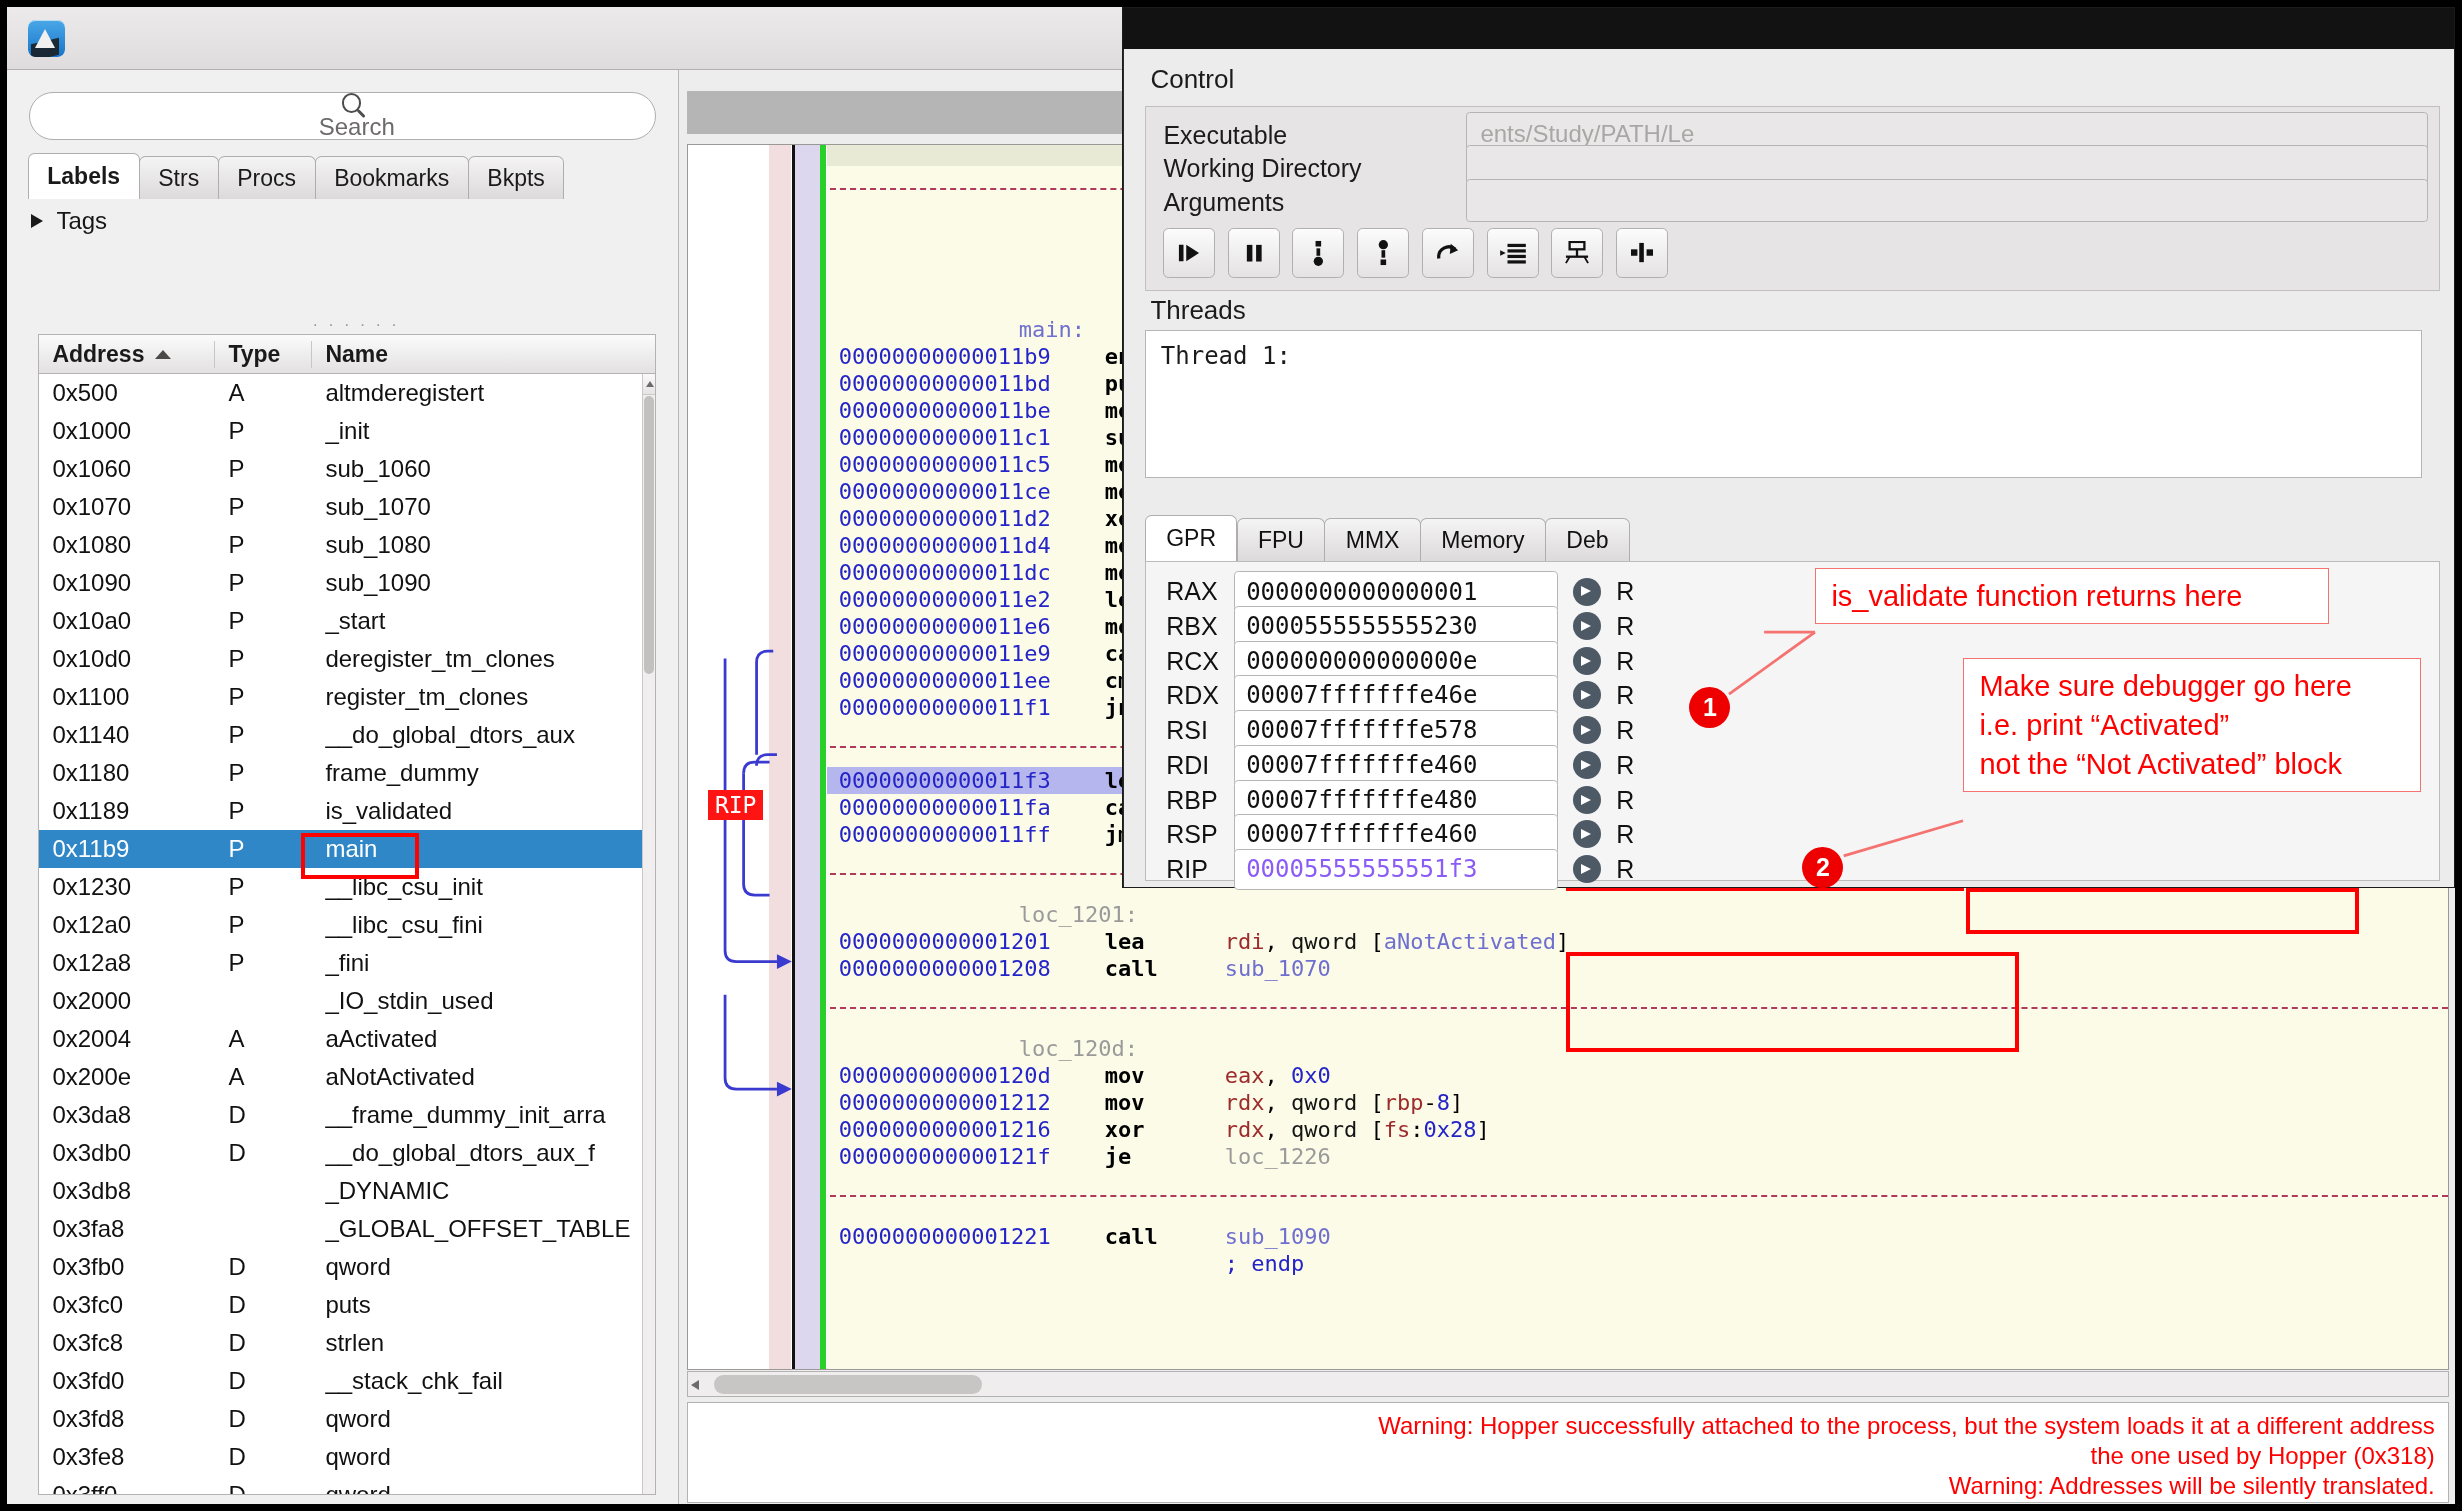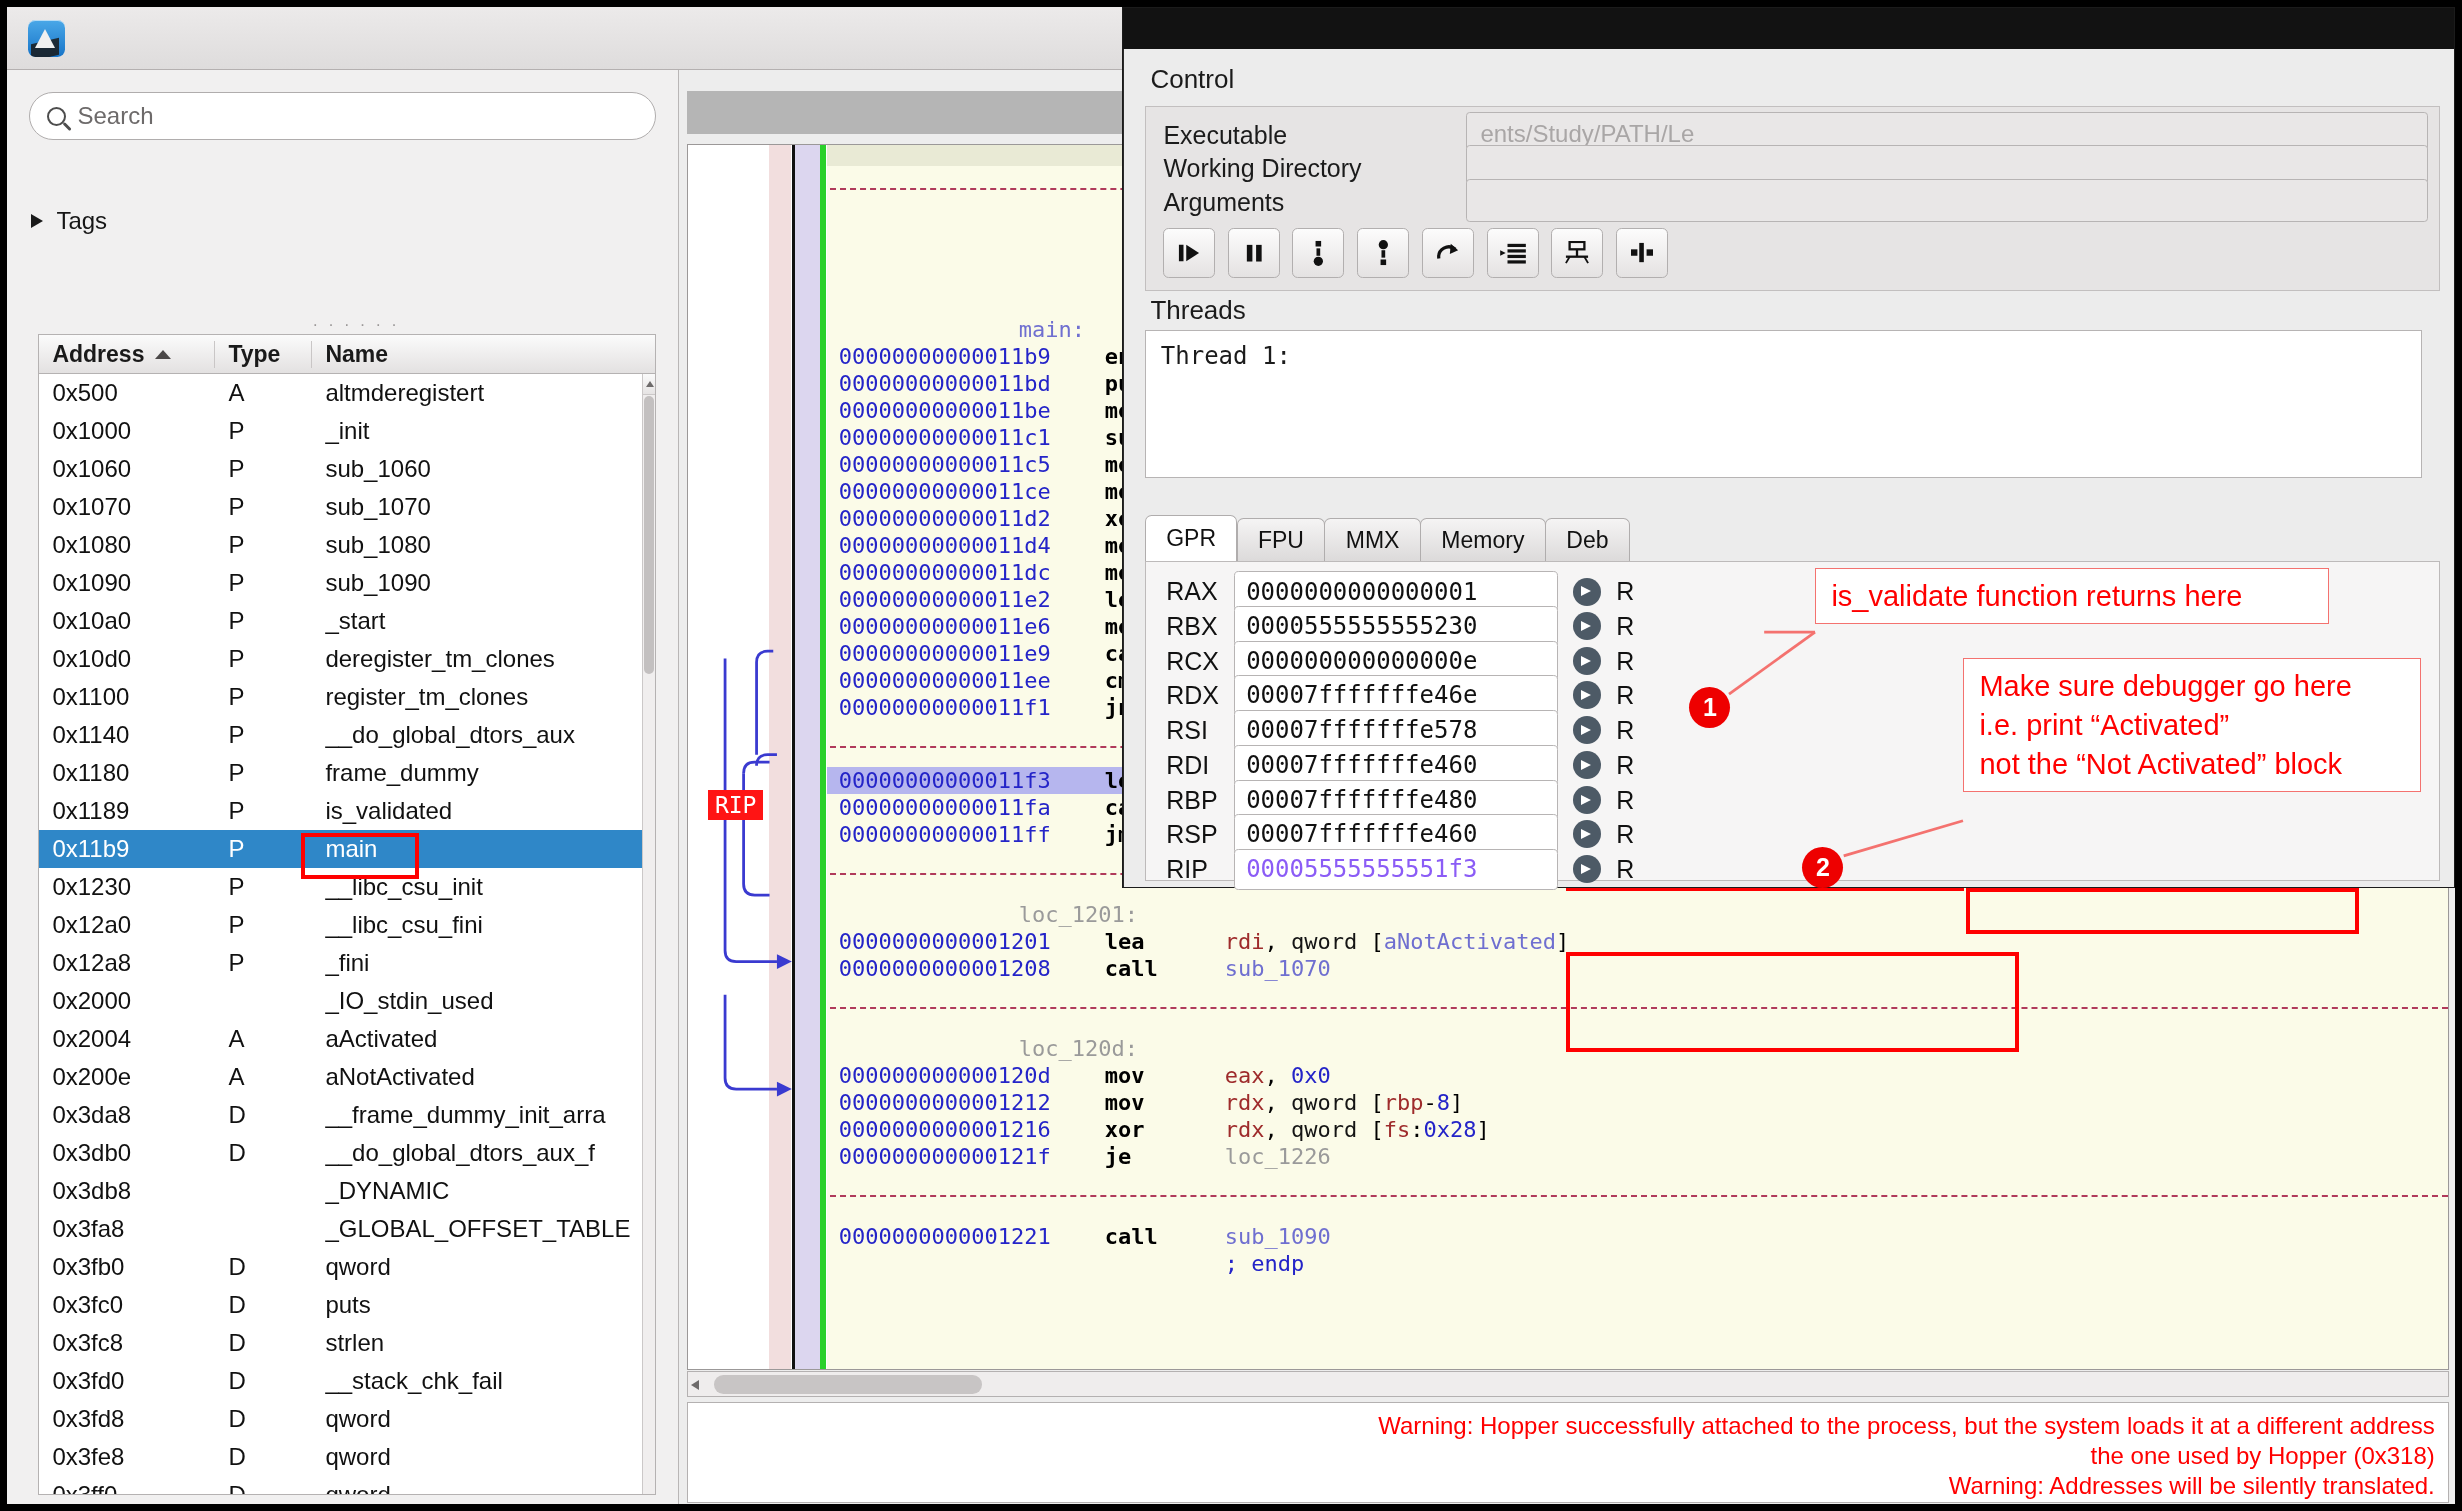--- a/index.html
+++ b/index.html
@@ -46,21 +46,21 @@
   .leftpanel {
     position: absolute; left: 0; top: 63px; width: 672px; bottom: 0;
     background: #f1f0f0; border-right: 0.9px solid #b9b6b6;
   }
   .searchwrap {
     position: absolute; left: 22px; top: 22px; width: 627px; height: 48px;
   }
   .searchbox {
     width: 100%; height: 100%;
     background: #fff; border: 0.9px solid #b0adad; border-radius: 24px;
-    display: flex; align-items: center; padding-left: 16.7px;
+    display: flex; align-items: center; padding-left: 16.7px; flex-direction: column;
   }
   .mag {
     width: 19.4px; height: 19.4px; border: 2.8px solid #4d4d4d; border-radius: 50%;
     position: relative; flex: none;
   }
   .mag:after {
     content:""; position: absolute; right: -7.4px; bottom: -4.6px;
     width: 10.2px; height: 3.2px; background: #4d4d4d; transform: rotate(45deg);
     border-radius: 1.9px;
   }
@@ -317,20 +317,27 @@
 
   <div class="leftpanel">
 
     <div class="searchwrap">
       <div class="searchbox">
         <span class="mag"></span>
         <span class="searchph">Search</span>
       </div>
     </div>
 
+    <div class="tabs">
+      <div class="tab active">Labels</div>
+      <div class="tab">Strs</div>
+      <div class="tab">Procs</div>
+      <div class="tab">Bookmarks</div>
+      <div class="tab">Bkpts</div>
+    </div>
 
     <div class="tagsrow">
       <span class="caret-right"></span>
       <span>Tags</span>
     </div>
     <div class="dots">· · · · · ·</div>
 
     <div class="tablewrap">
       <div class="thead">
         <div class="th addr">

